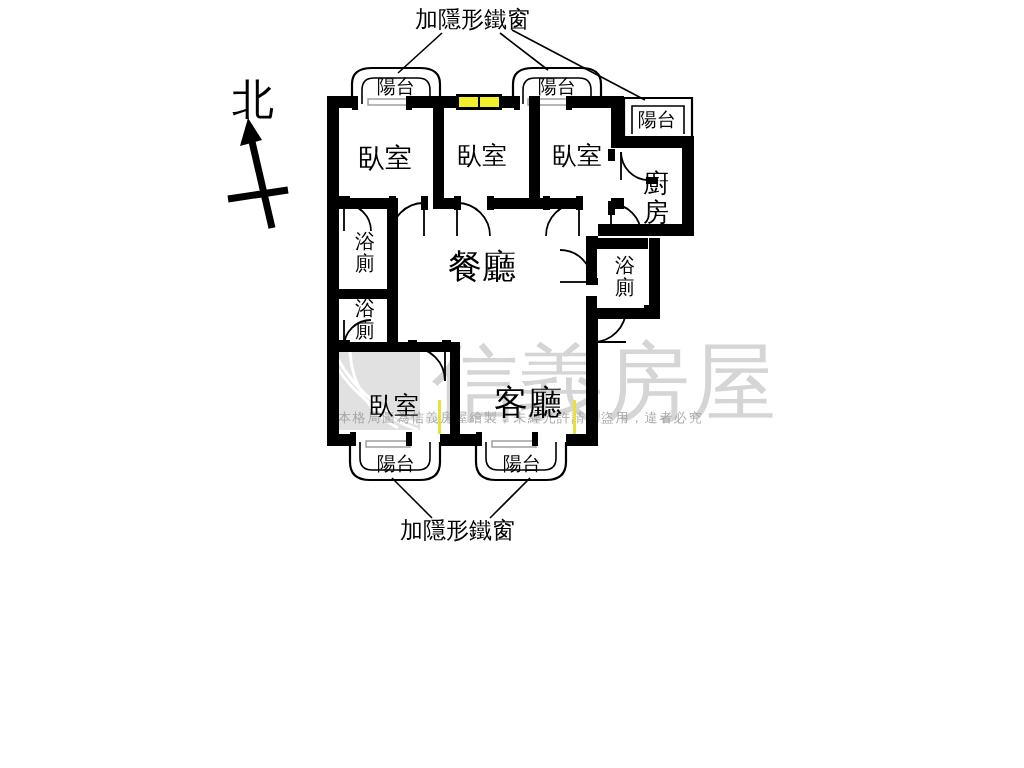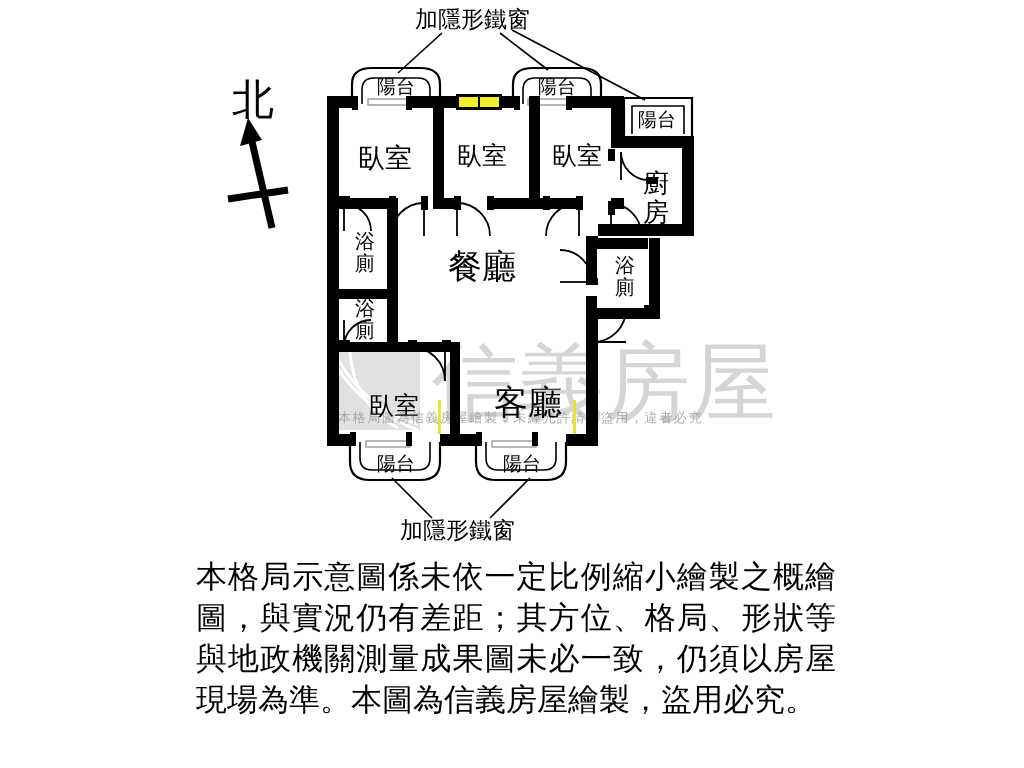--- a/index.html
+++ b/index.html
@@ -255,15 +255,14 @@
     <g font-family="DejaVu Serif, Liberation Serif, serif" fill="#000">
       <text x="396" y="93" font-size="19" text-anchor="middle">陽台</text>
       <text x="557" y="93" font-size="19" text-anchor="middle">陽台</text>
       <text x="657" y="126" font-size="19" text-anchor="middle">陽台</text>
       <text x="396" y="470" font-size="19" text-anchor="middle">陽台</text>
       <text x="522" y="470" font-size="19" text-anchor="middle">陽台</text>
     </g>
 
   </svg>
 
-  <div class="disclaimer">本格局示意圖係未依一定比例縮小繪製之概繪圖，與實況仍有差距；其方位、格局、形狀等與地政機關測量成果圖未必一致，仍須以房屋現場為準。本圖為信義房屋繪製，盜用必究。</div>
 
 </div>
 
 </body></html>

